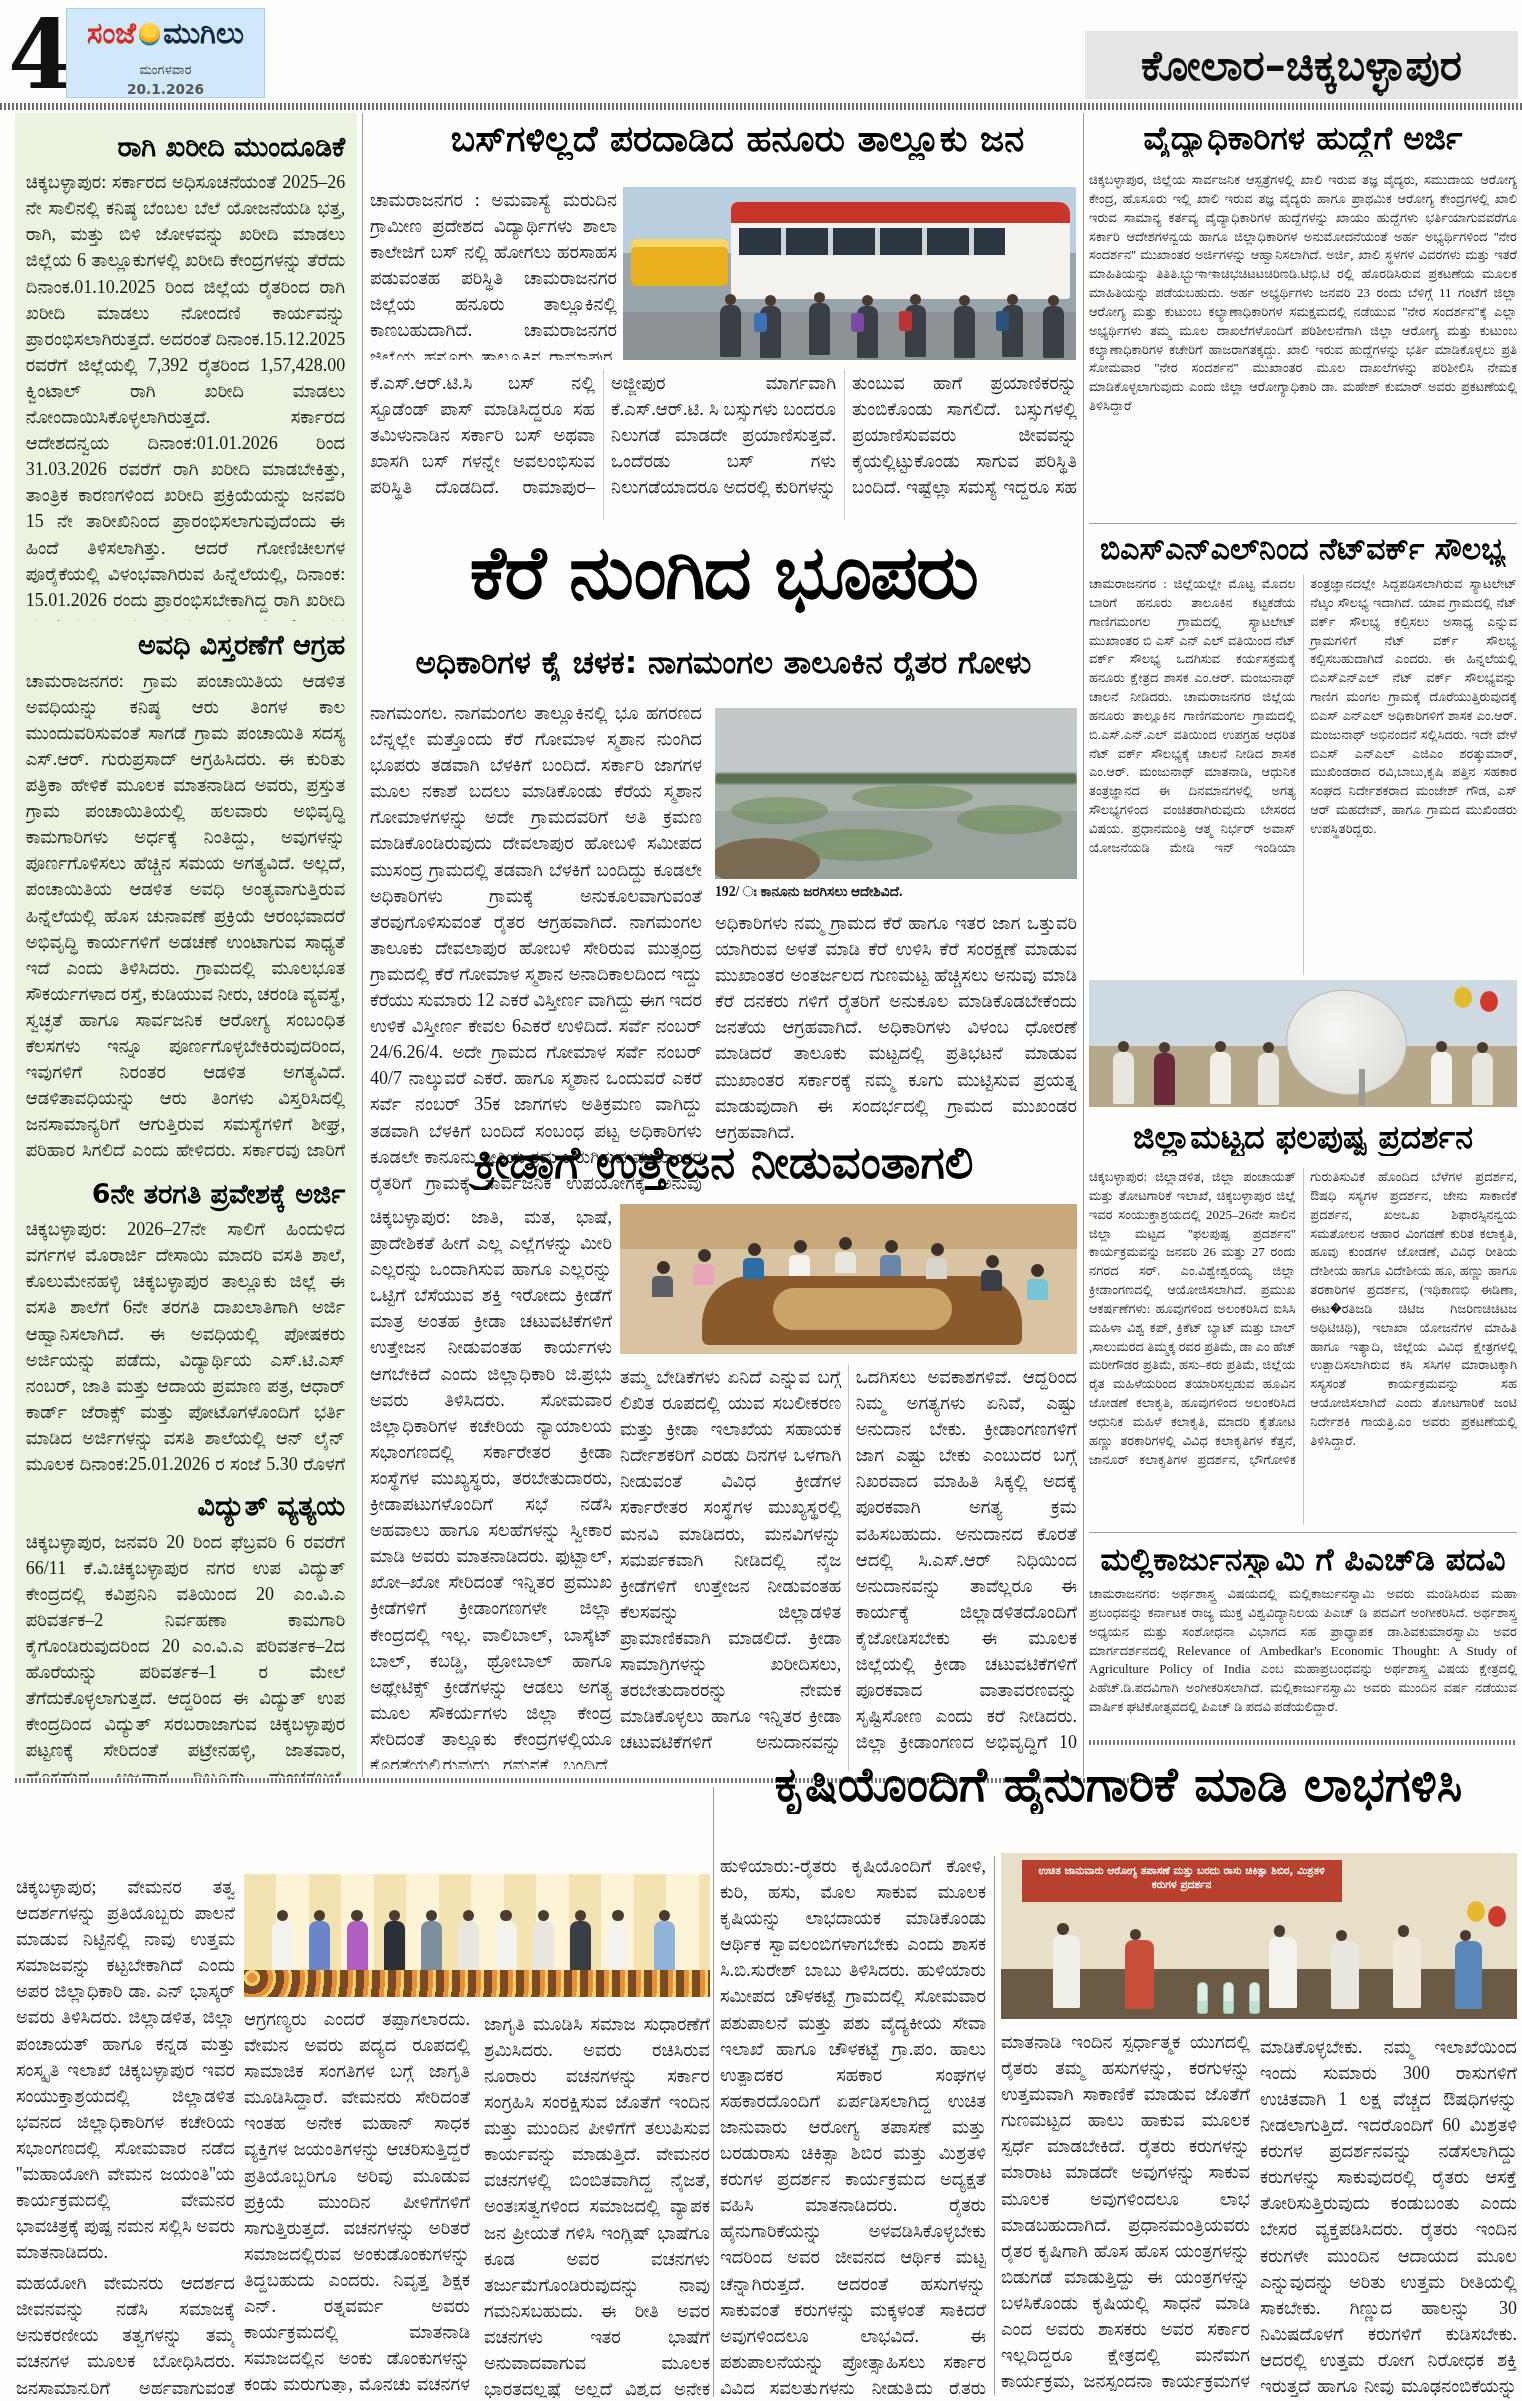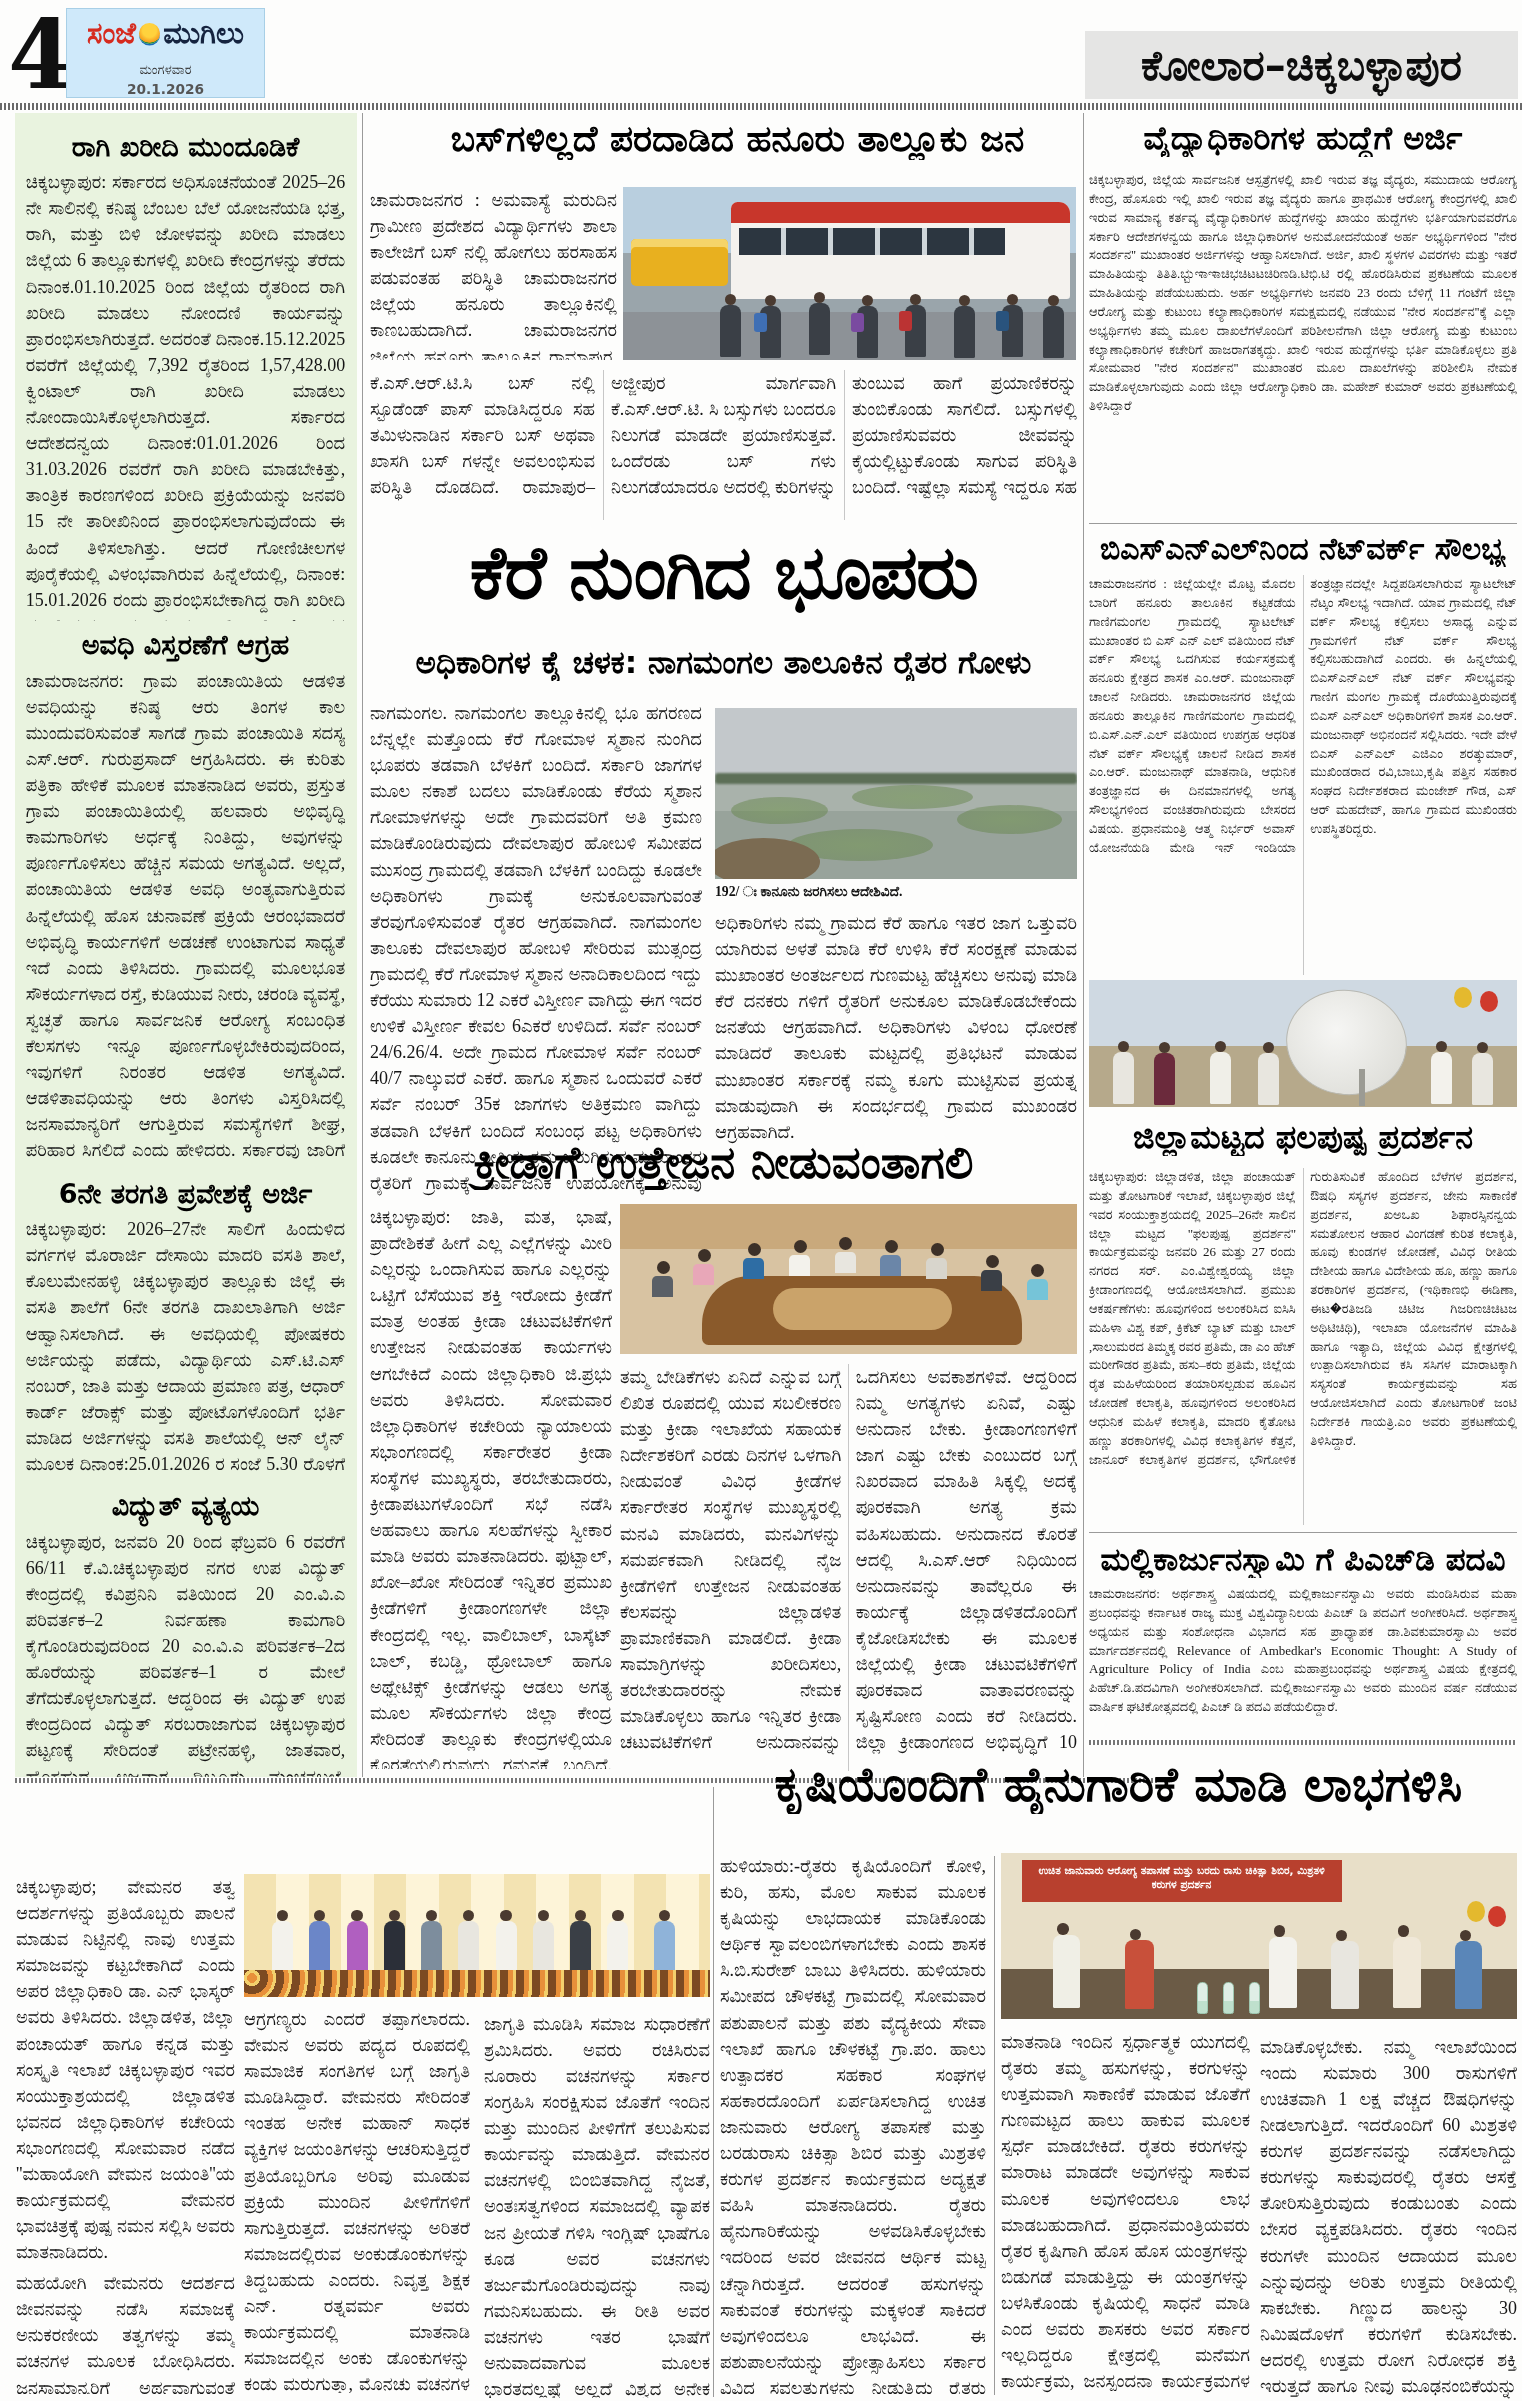--- a/index.html
+++ b/index.html
@@ -38,21 +38,21 @@
   .headline { font-weight:800; color:#000; text-align:center; white-space:nowrap; overflow:hidden;
     font-family:"DejaVu Sans",sans-serif; }
   .body-txt { font-size:18px; line-height:1.45; text-align:justify; color:#151515; overflow:hidden; }
   .body-txt + .body-txt { margin-top:4.8px; }
   .cols2 { column-count:2; column-gap:14.5px; column-rule:0.8px solid #c7c7c7; }
   .cols3 { column-count:3; column-gap:16px; column-rule:0.8px solid #c7c7c7; }
   .caption { font-size:13.7px; font-weight:700; color:#111; }
   
   #left-panel { left:14.5px; top:113px; width:342px; height:1664px; background:#e9f3df;
     padding:9.7px 11.3px; overflow:hidden; }
-  .panel-title { font-size:27px; font-weight:800; text-align:center; margin:8px 0 6.5px 0;
+  .panel-title { font-size:27px; font-weight:800; text-align:right; margin:8px 0 6.5px 0;
     font-family:"DejaVu Sans",sans-serif; color:#000; }
   
   .photo { overflow:hidden; position:absolute; background:#ddd; }
   .person { position:absolute; width:21px; height:52px; border-radius:8px 8px 1.6px 1.6px; background:#3a3f46; }
   .person:before { content:""; position:absolute; top:-11.3px; left:4.8px; width:11.3px; height:11.3px; border-radius:50%; background:#4a3a30; }
   .bag { position:absolute; width:13px; height:19.4px; border-radius:3.2px; }
   
   #bus-photo { background:linear-gradient(#b9cfdf 0 38%, #9aa5ab 38% 72%, #8d9297 72%); }
   .bus-red { position:absolute; right:6.5px; top:14.5px; width:339px; height:97px; background:#f4f2ee; border-radius:6.5px 11.3px 3.2px 3.2px; }
   .bus-red .stripe { position:absolute; left:0; top:0; width:100%; height:21px; background:#c8362b; border-radius:6.5px 11.3px 0 0; }

